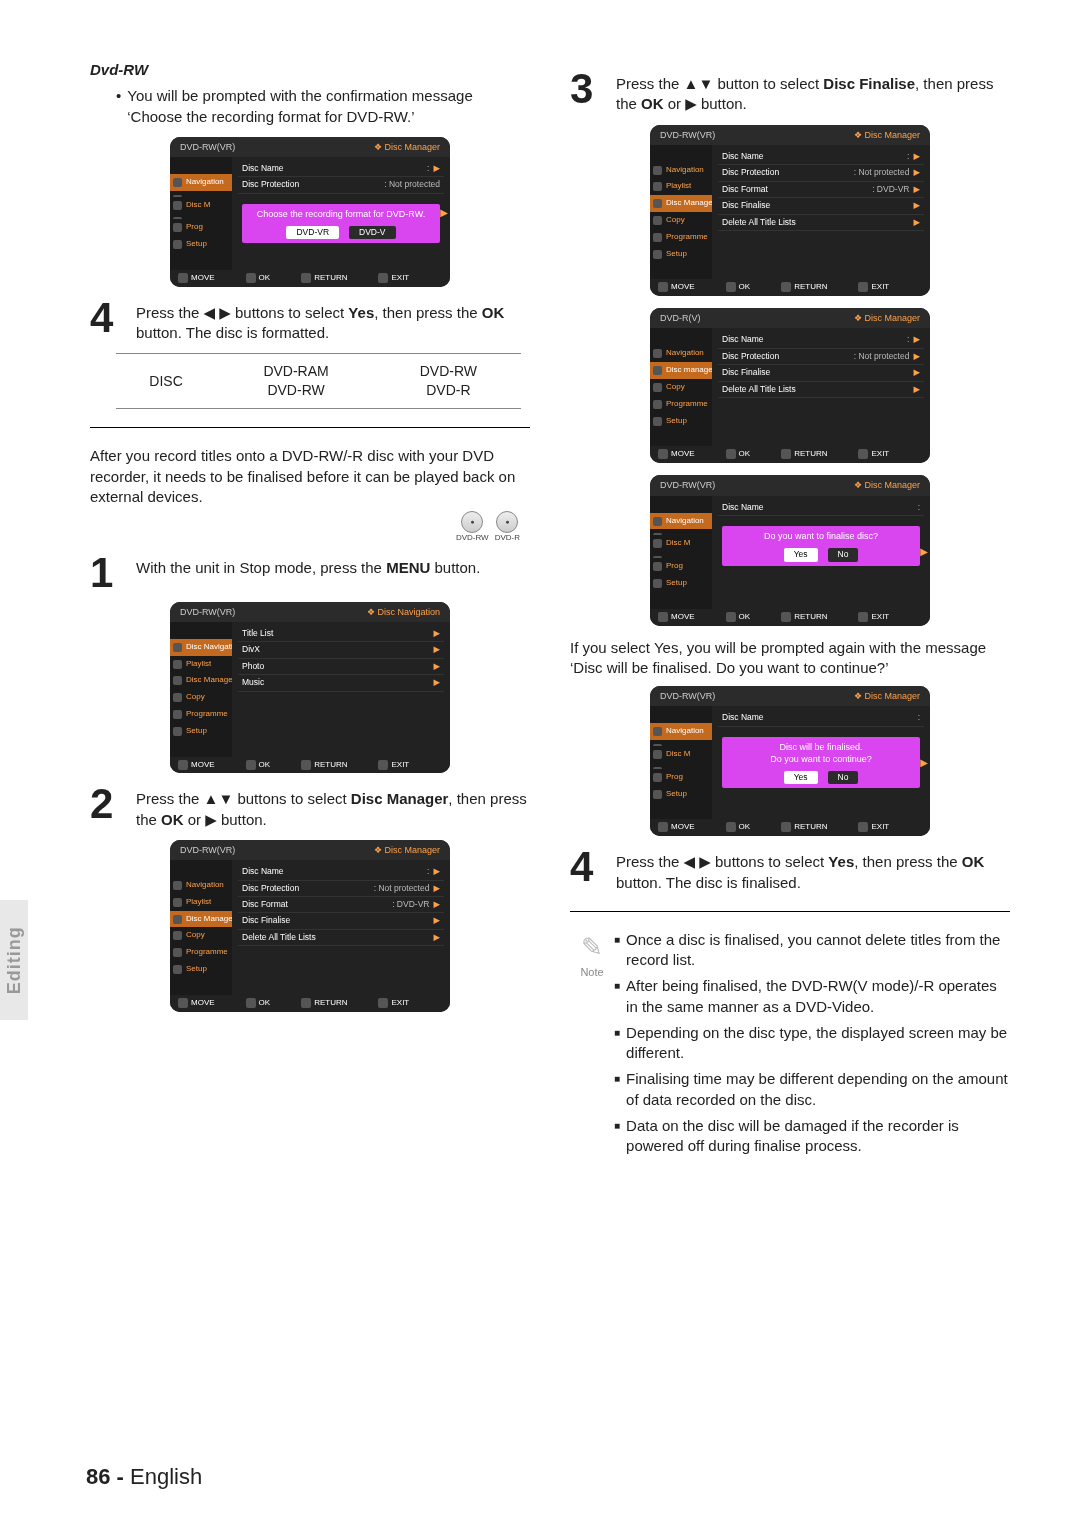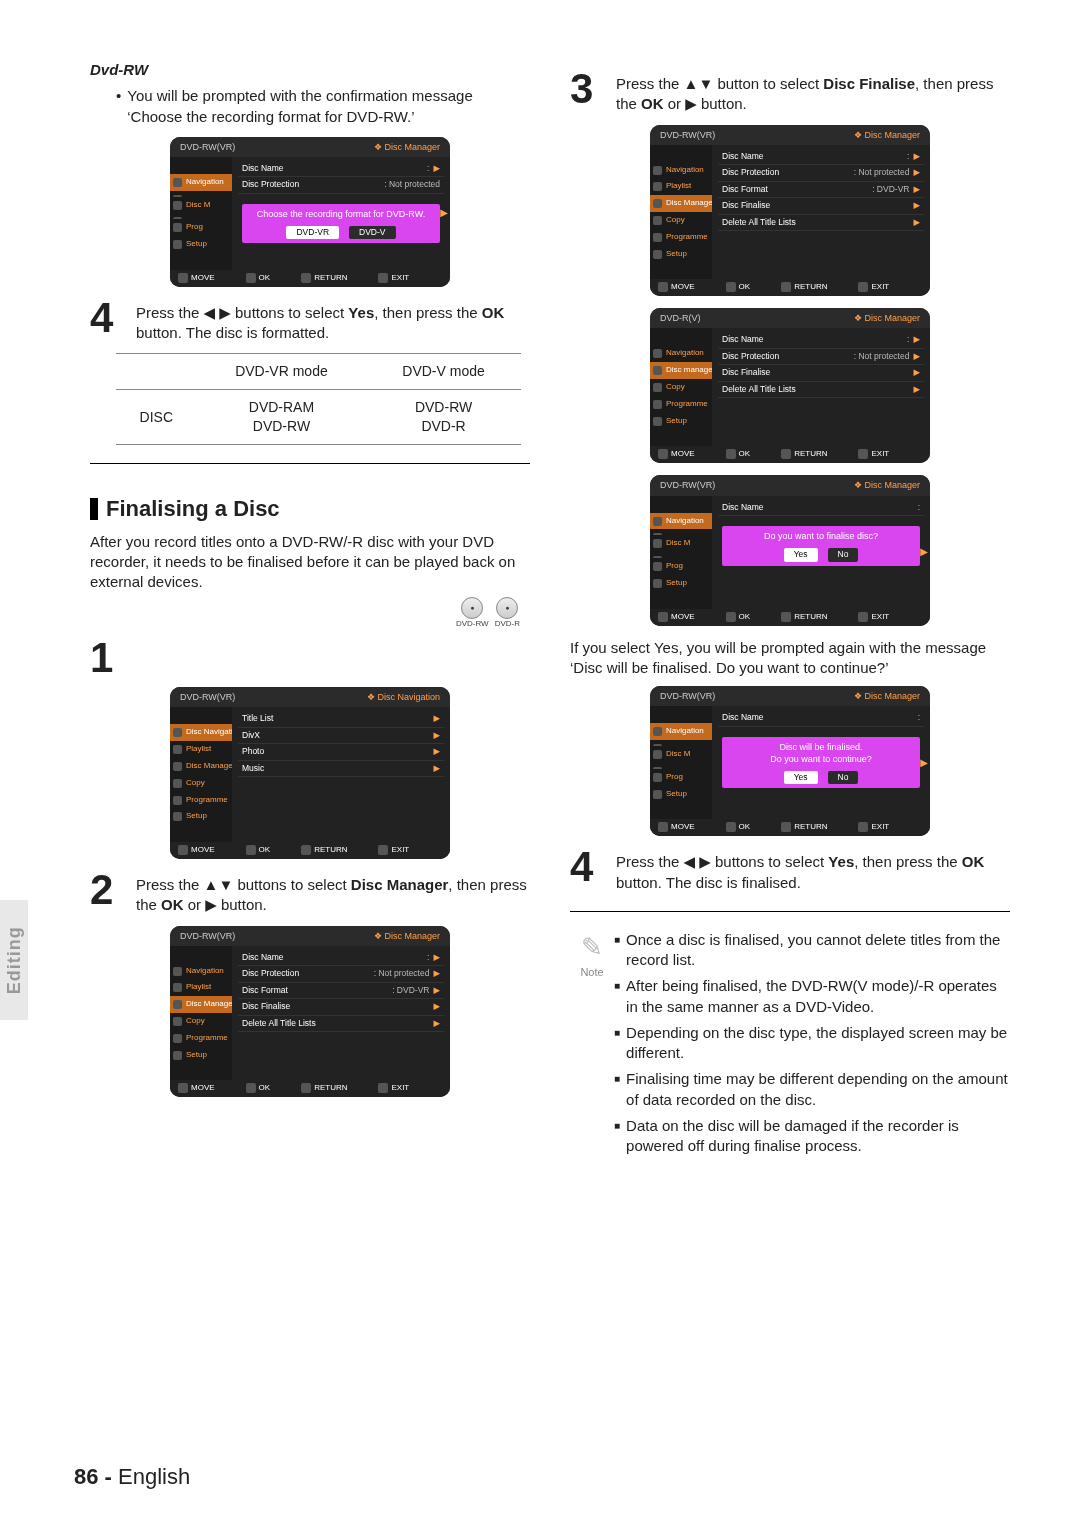--- a/index.html
+++ b/index.html
@@ -157,21 +157,21 @@
     text-align: center;
     font-size: 11px; color: #888;
   }
   .note-icon .glyph { font-size: 26px; color: #bbb; }
   .note-list { flex:1; }
   .note-list .item { display: flex; margin-bottom: 6px; }
   .note-list .sq { margin-right: 6px; font-size: 10px; margin-top: 3px; }
 
   .page-footer {
     position: absolute;
-    left: 74px; bottom: 34px;
+    left: 86px; bottom: 34px;
     font-size: 22px;
   }
   .page-footer .pn { font-weight: bold; }
 </style>
 </head>
 <body>
 
 <div class="section-tab">
   <span>Editing</span>
 </div>
@@ -229,59 +229,53 @@
     <div class="big-step">
       <div class="num">4</div>
       <div class="txt">
         <span>Press the </span><span>◀ ▶</span><span> buttons to select </span><span class="bold">Yes</span><span>, then press the </span><span class="bold">OK</span><span> button. The disc is formatted.</span>
       </div>
     </div>
 
 
     <table class="modes">
       <tbody>
-          <tr>
-        <th></th>
-        <th>DVD-VR mode</th>
-        <th>DVD-V mode</th>
-      </tr>
       <tr>
         <td class="first" rowspan="1">DISC</td>
         <td>
               <div>DVD-RAM</div>
               <div>DVD-RW</div>
             </td>
         <td>
               <div>DVD-RW</div>
               <div>DVD-R</div>
             </td>
       </tr>
     </tbody>
       </table>
 
     <hr class="rule">
 
-    <div class="h-final">
-      <div class="bar"></div>
-      <div class="t">Finalising a Disc</div>
-    </div>
     <div>After you record titles onto a DVD-RW/-R disc with your DVD recorder, it needs to be finalised before it can be played back on external devices.</div>
     <div class="disc-badges">
       <span class="badge-disc">
           <span class="circ">●</span>
           <span>DVD-RW</span>
         </span>
       <span class="badge-disc">
           <span class="circ">●</span>
           <span>DVD-R</span>
         </span>
     </div>
 
     <div class="big-step">
       <div class="num">1</div>
+      <div class="txt">
+        <span>With the unit in Stop mode, press the </span><span class="bold">MENU</span><span> button.</span>
+      </div>
     </div>
 
     <div class="osd">
       <div class="topbar">
         <span>DVD-RW(VR)</span>
         <span class="right">❖ Disc Navigation</span>
       </div>
       <div class="body">
         <div class="side">
           <div class="sel">Disc Navigation</div>

